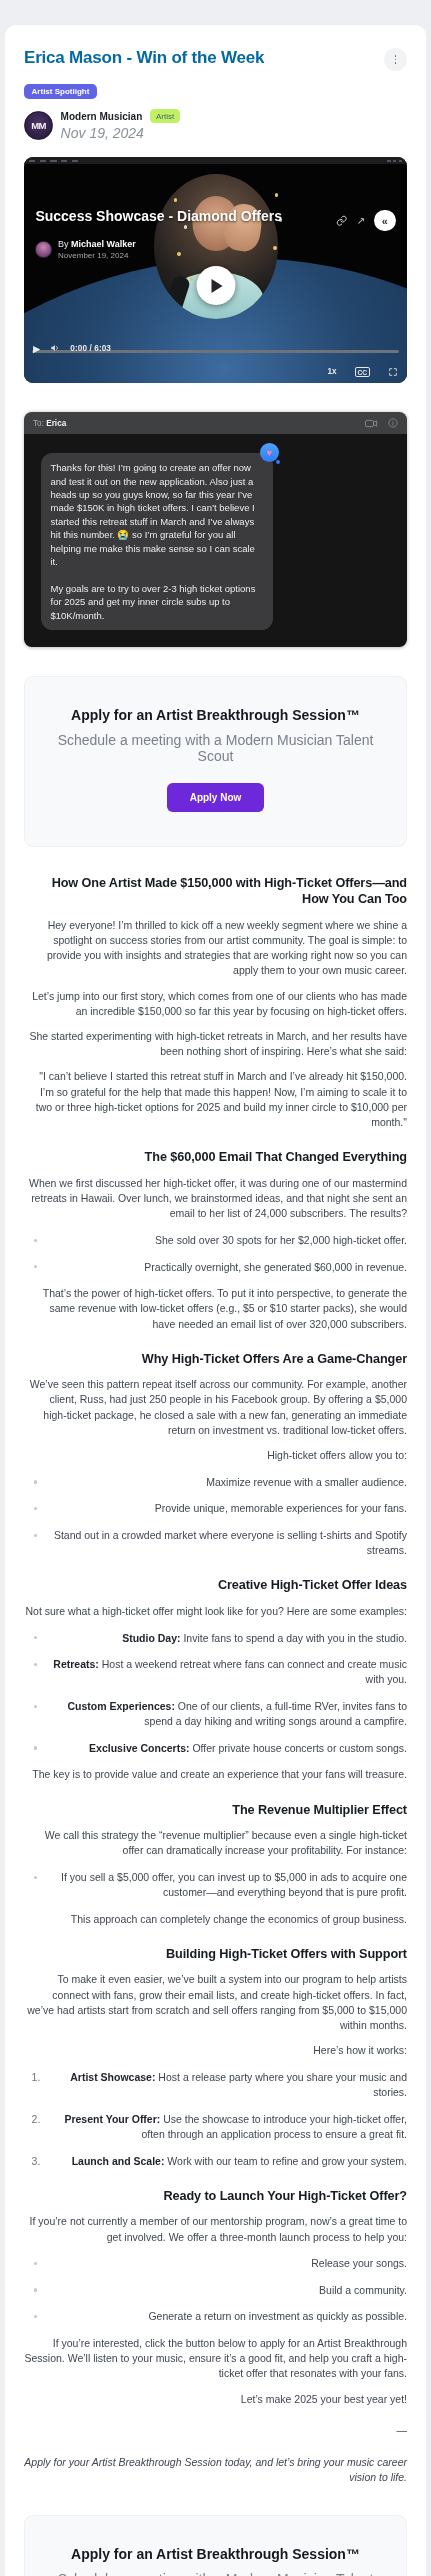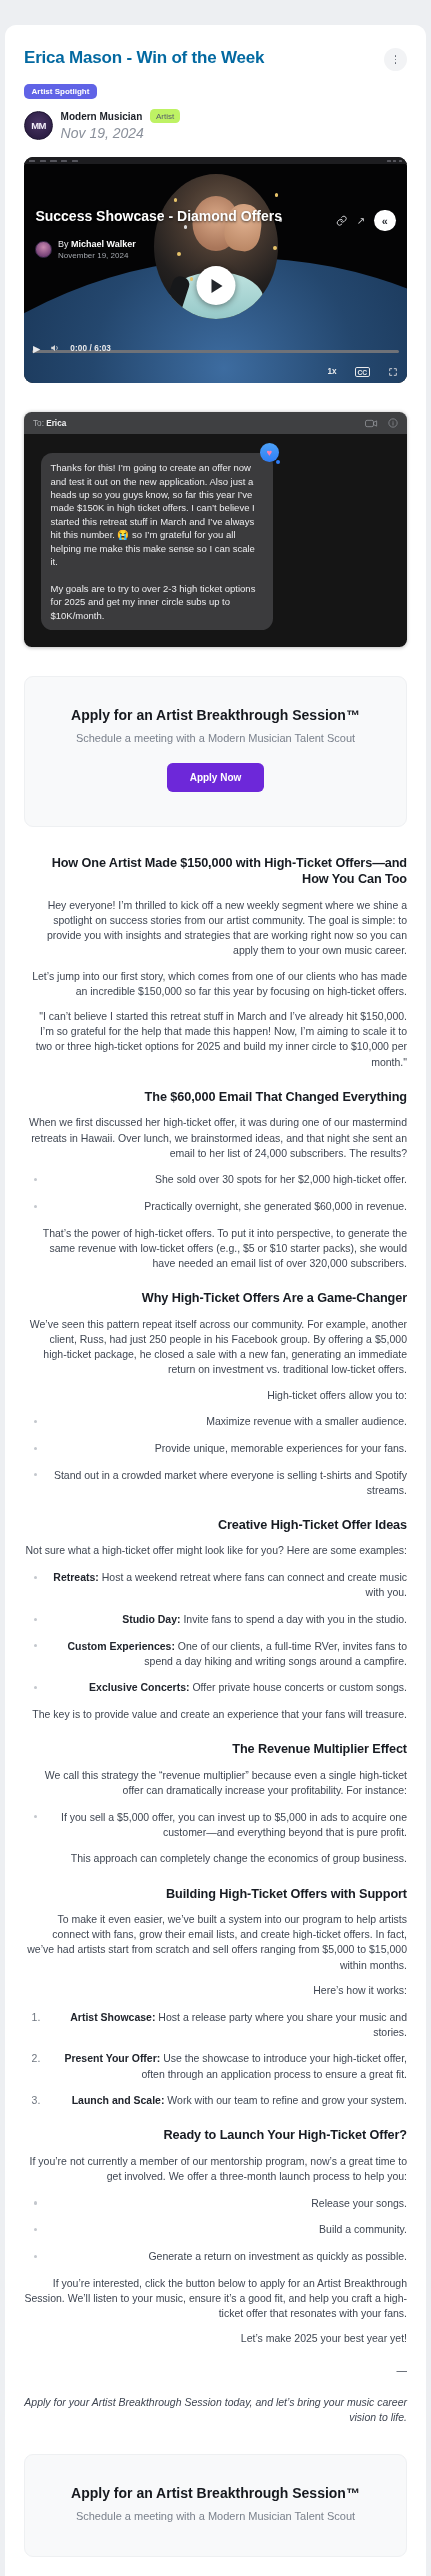--- a/index.html
+++ b/index.html
@@ -64,21 +64,21 @@
   .chat-hicons { margin-left:auto; display:flex; gap:10px; align-items:center; color:#8e9196; }
   .chat-body { background:#151515; padding:19px 16.5px 16.5px; position:relative; }
   .bubble { position:relative; background:#3b3b3d; color:#ececee; max-width:232px; border-radius:11.4px; padding:8.2px 10px; font-size:9.5px; line-height:1.42; }
   .bubble p + p { margin-top:12.7px; }
   .reaction { position:absolute; top:-10px; right:-6.3px; width:19px; height:19px; border-radius:50%; background:linear-gradient(#4da2f8,#2f7df6); display:flex; align-items:center; justify-content:center; color:#ff7eb0; font-size:9.5px; }
   .reaction::after { content:""; position:absolute; right:-1.3px; bottom:-2.5px; width:4.4px; height:4.4px; border-radius:50%; background:#2f7df6; }
 
   
   .cta { margin-top:29px; background:#f8f9fa; border:0.6px solid #eef0f2; border-radius:9px; padding:30px 19px 34px; text-align:center; }
   .cta-h { font-size:14px; font-weight:bold; color:#16191f; }
-  .cta-sub { font-size:11px; color:#7a818c; margin-top:9px;text-align:center; }
+  .cta-sub { font-size:14px; color:#7a818c; margin-top:9px;text-align:center; }
   .cta-btn { display:inline-block; margin-top:19px; background:#6d28d9; color:#fff; font-size:10px; font-weight:bold; border:none; border-radius:5.7px; padding:9px 23px; cursor:pointer; font-family:inherit; }
 
   
   .article { margin-top:28px; font-size:10.5px; line-height:1.45; color:#3f4652;text-align:right; }
   .article h2 { font-size:12.7px; font-weight:bold; color:#171b22; margin:19px 0 9px; line-height:1.3; letter-spacing:-0.1px; }
   .article p { margin:10px 0; }
   .article p.italic { font-style:italic; }
   .article .divider { margin:16.5px 0; color:#3f4652; }
   .article ul, .article ol { list-style:none; margin:9px 0; }
   .article li { position:relative; padding-left:28px; margin:11.4px 0; }
@@ -227,41 +227,42 @@
       <div class="cta-h">Apply for an Artist Breakthrough Session™</div>
       <div class="cta-sub">Schedule a meeting with a Modern Musician Talent Scout</div>
       <button class="cta-btn">Apply Now</button>
     </div>
 
     
     <div class="article" id="article-root">
         <h2>How One Artist Made $150,000 with High-Ticket Offers—and How You Can Too</h2>
         <p>Hey everyone! I’m thrilled to kick off a new weekly segment where we shine a spotlight on success stories from our artist community. The goal is simple: to provide you with insights and strategies that are working right now so you can apply them to your own music career.</p>
         <p>Let’s jump into our first story, which comes from one of our clients who has made an incredible $150,000 so far this year by focusing on high-ticket offers.</p>
+        <p>She started experimenting with high-ticket retreats in March, and her results have been nothing short of inspiring. Here’s what she said:</p>
         <p>"I can’t believe I started this retreat stuff in March and I’ve already hit $150,000. I’m so grateful for the help that made this happen! Now, I’m aiming to scale it to two or three high-ticket options for 2025 and build my inner circle to $10,000 per month."</p>
         <h2>The $60,000 Email That Changed Everything</h2>
         <p>When we first discussed her high-ticket offer, it was during one of our mastermind retreats in Hawaii. Over lunch, we brainstormed ideas, and that night she sent an email to her list of 24,000 subscribers. The results?</p>
         <ul>
           <li>She sold over 30 spots for her $2,000 high-ticket offer.</li>
           <li>Practically overnight, she generated $60,000 in revenue.</li>
         </ul>
         <p>That’s the power of high-ticket offers. To put it into perspective, to generate the same revenue with low-ticket offers (e.g., $5 or $10 starter packs), she would have needed an email list of over 320,000 subscribers.</p>
         <h2>Why High-Ticket Offers Are a Game-Changer</h2>
         <p>We’ve seen this pattern repeat itself across our community. For example, another client, Russ, had just 250 people in his Facebook group. By offering a $5,000 high-ticket package, he closed a sale with a new fan, generating an immediate return on investment vs. traditional low-ticket offers.</p>
         <p>High-ticket offers allow you to:</p>
         <ul>
           <li>Maximize revenue with a smaller audience.</li>
           <li>Provide unique, memorable experiences for your fans.</li>
           <li>Stand out in a crowded market where everyone is selling t-shirts and Spotify streams.</li>
         </ul>
         <h2>Creative High-Ticket Offer Ideas</h2>
         <p>Not sure what a high-ticket offer might look like for you? Here are some examples:</p>
         <ul>
+          <li><b>Studio Day:</b> Invite fans to spend a day with you in the studio.</li>
           <li><b>Retreats:</b> Host a weekend retreat where fans can connect and create music with you.</li>
-          <li><b>Studio Day:</b> Invite fans to spend a day with you in the studio.</li>
           <li><b>Custom Experiences:</b> One of our clients, a full-time RVer, invites fans to spend a day hiking and writing songs around a campfire.</li>
           <li><b>Exclusive Concerts:</b> Offer private house concerts or custom songs.</li>
         </ul>
         <p>The key is to provide value and create an experience that your fans will treasure.</p>
         <h2>The Revenue Multiplier Effect</h2>
         <p>We call this strategy the “revenue multiplier” because even a single high-ticket offer can dramatically increase your profitability. For instance:</p>
         <ul>
           <li>If you sell a $5,000 offer, you can invest up to $5,000 in ads to acquire one customer—and everything beyond that is pure profit.</li>
         </ul>
         <p>This approach can completely change the economics of group business.</p>

